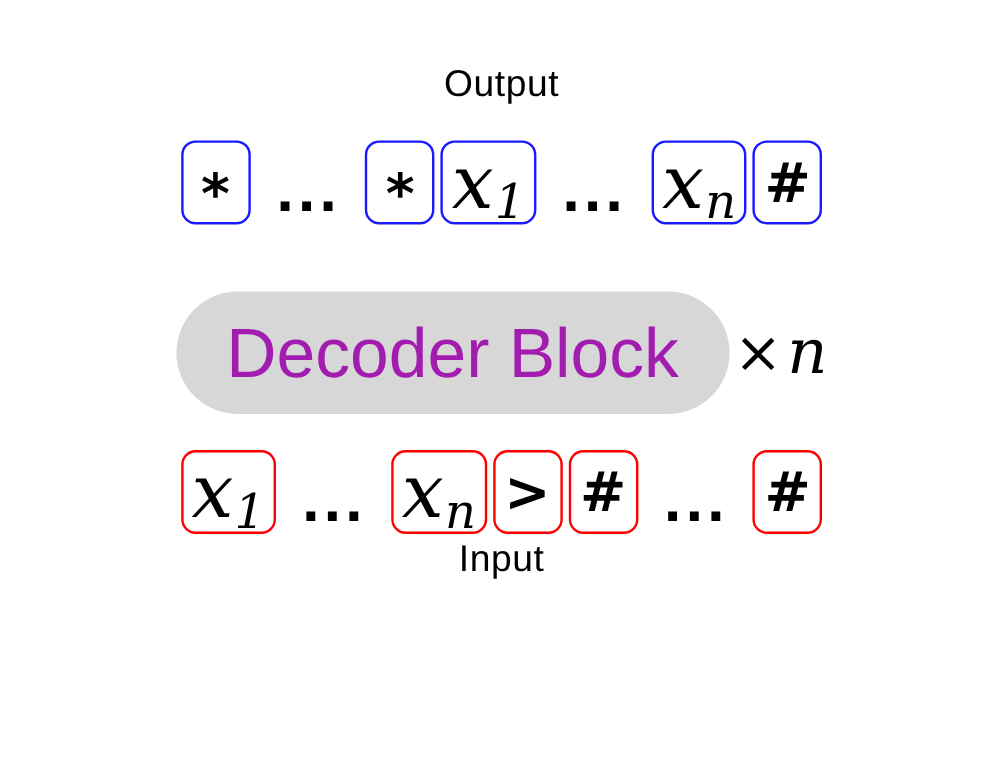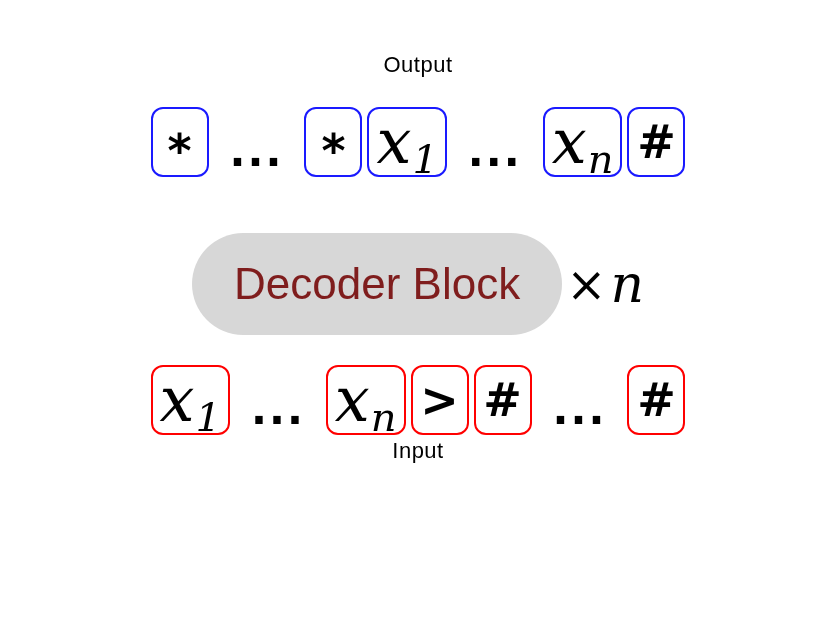--- a/index.html
+++ b/index.html
@@ -20,21 +20,21 @@
     left: 0;
     top: 0;
     width: 100%;
     height: 100%;
     display: flex;
     flex-direction: column;
     align-items: center;
   }
 
   .io-label {
-    font-size: 22px;
+    font-size: 31px;
     color: #000000;
     letter-spacing: 0.5px;
   }
   .output-label { margin-top: 52px; }
   .input-label  { }
 
   .token-row {
     display: flex;
     align-items: center;
     gap: 5px;
@@ -102,22 +102,22 @@
     height: 102px;
     border-radius: 51px;
     background: #d7d7d7;
     display: inline-flex;
     align-items: center;
     justify-content: center;
     padding: 0 42px;
   }
   .decoder-pill .decoder-text {
     font-family: "Liberation Sans", sans-serif;
-    font-size: 44px;
-    color: #7f1d1d;
+    font-size: 58px;
+    color: #a21caf;
     white-space: nowrap;
   }
   .multiplier {
     display: inline-flex;
     align-items: center;
     margin-left: 4px;
   }
   .multiplier .times {
     font-family: "DejaVu Serif", serif;
     font-size: 48px;

